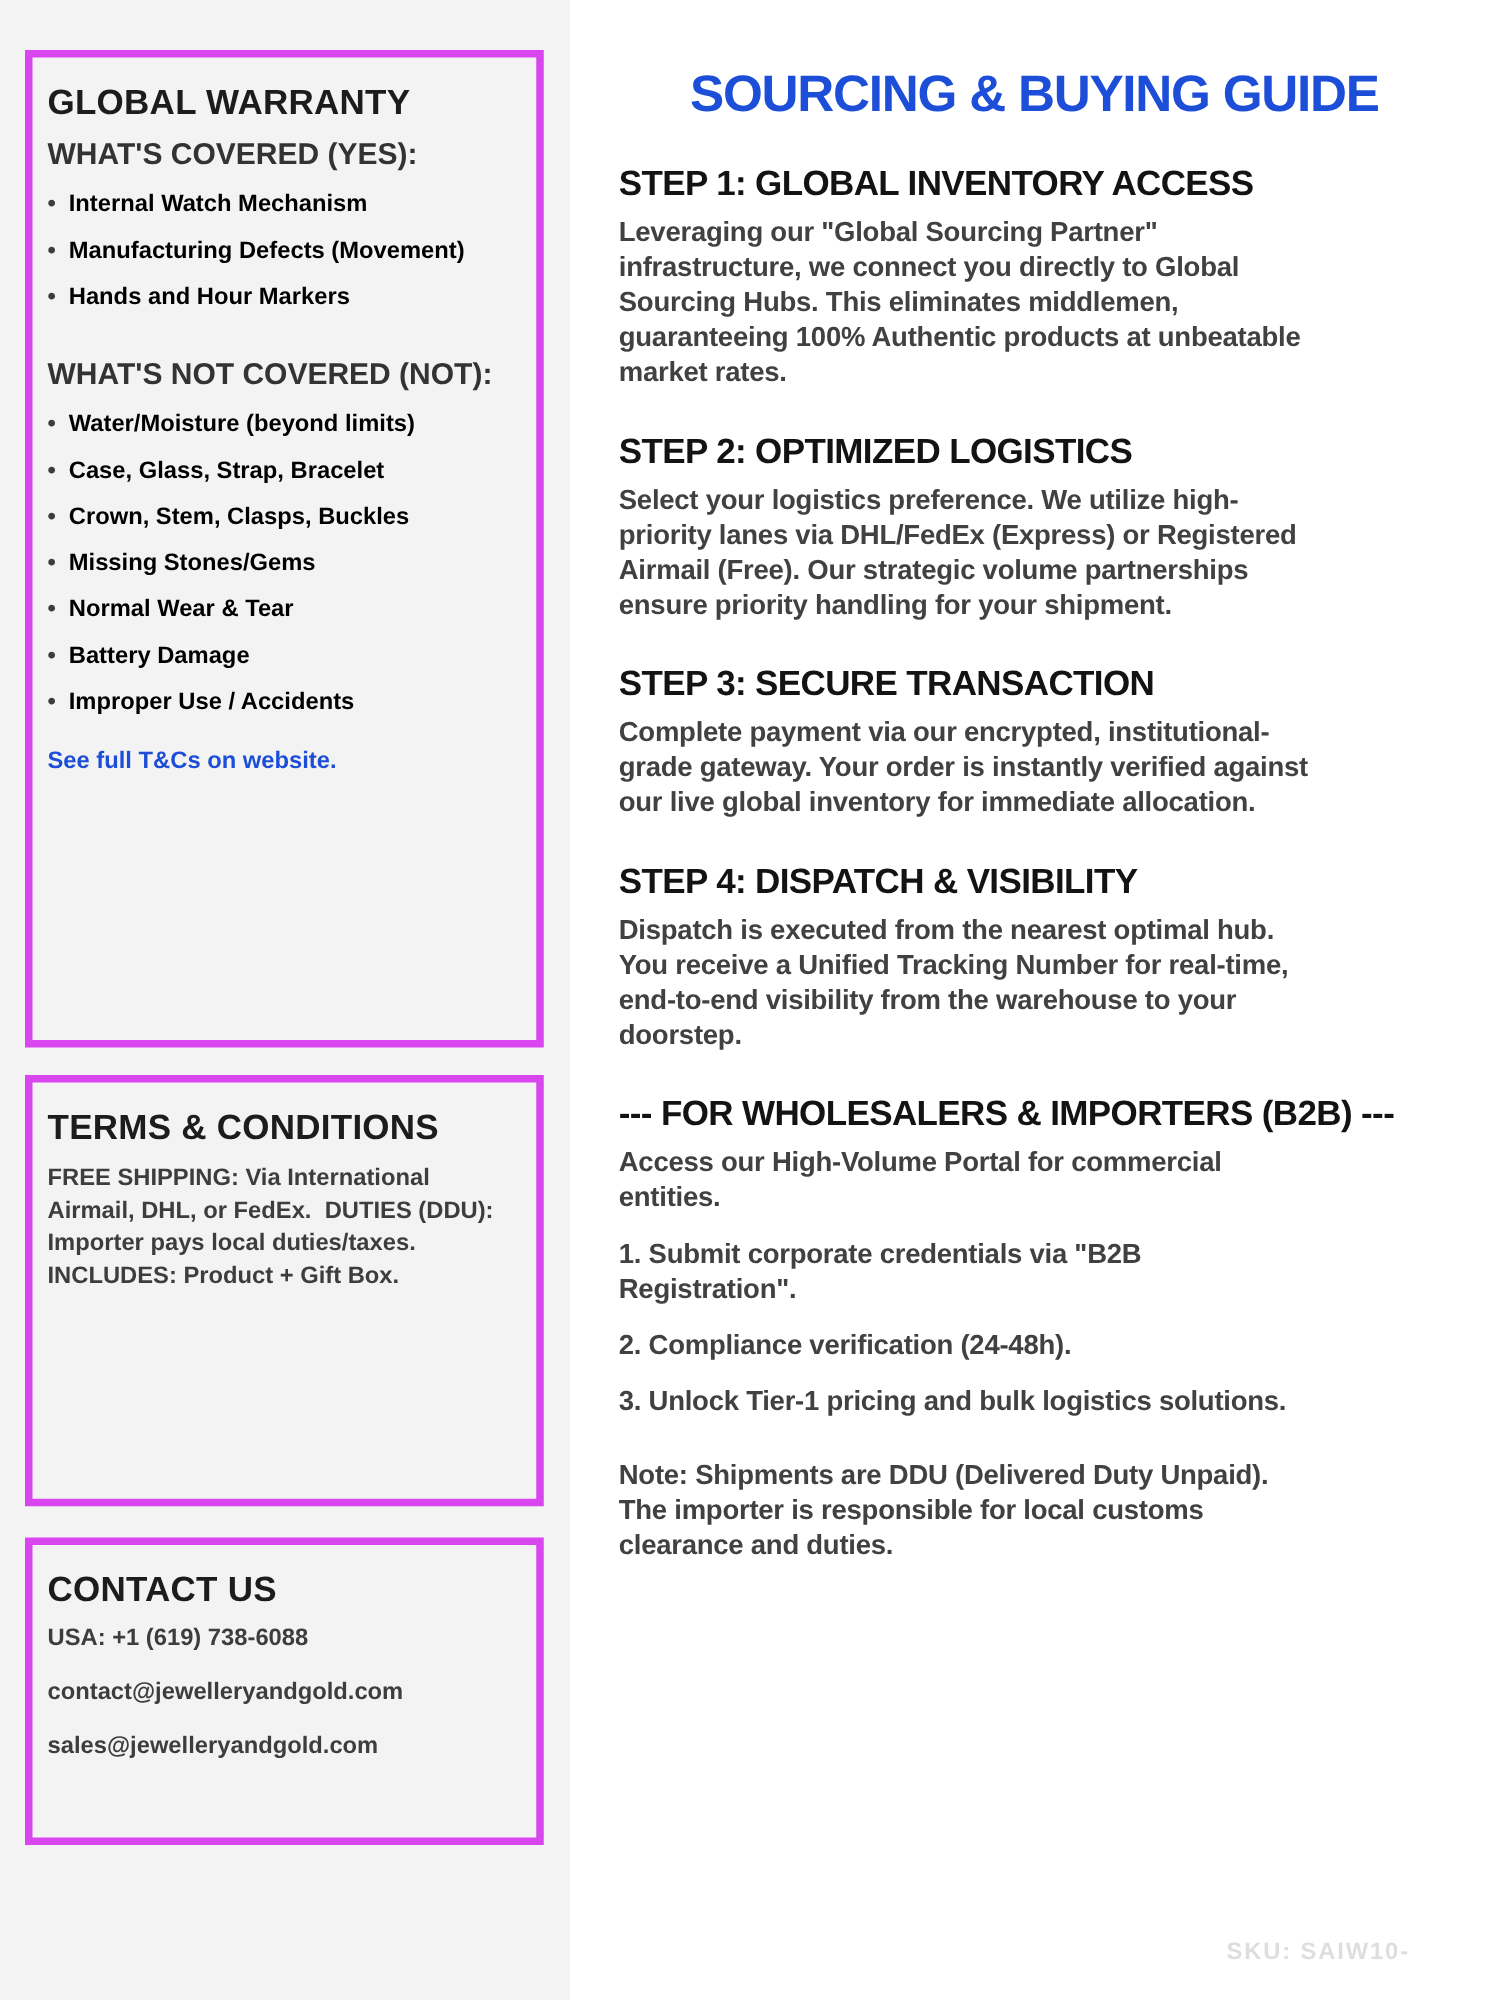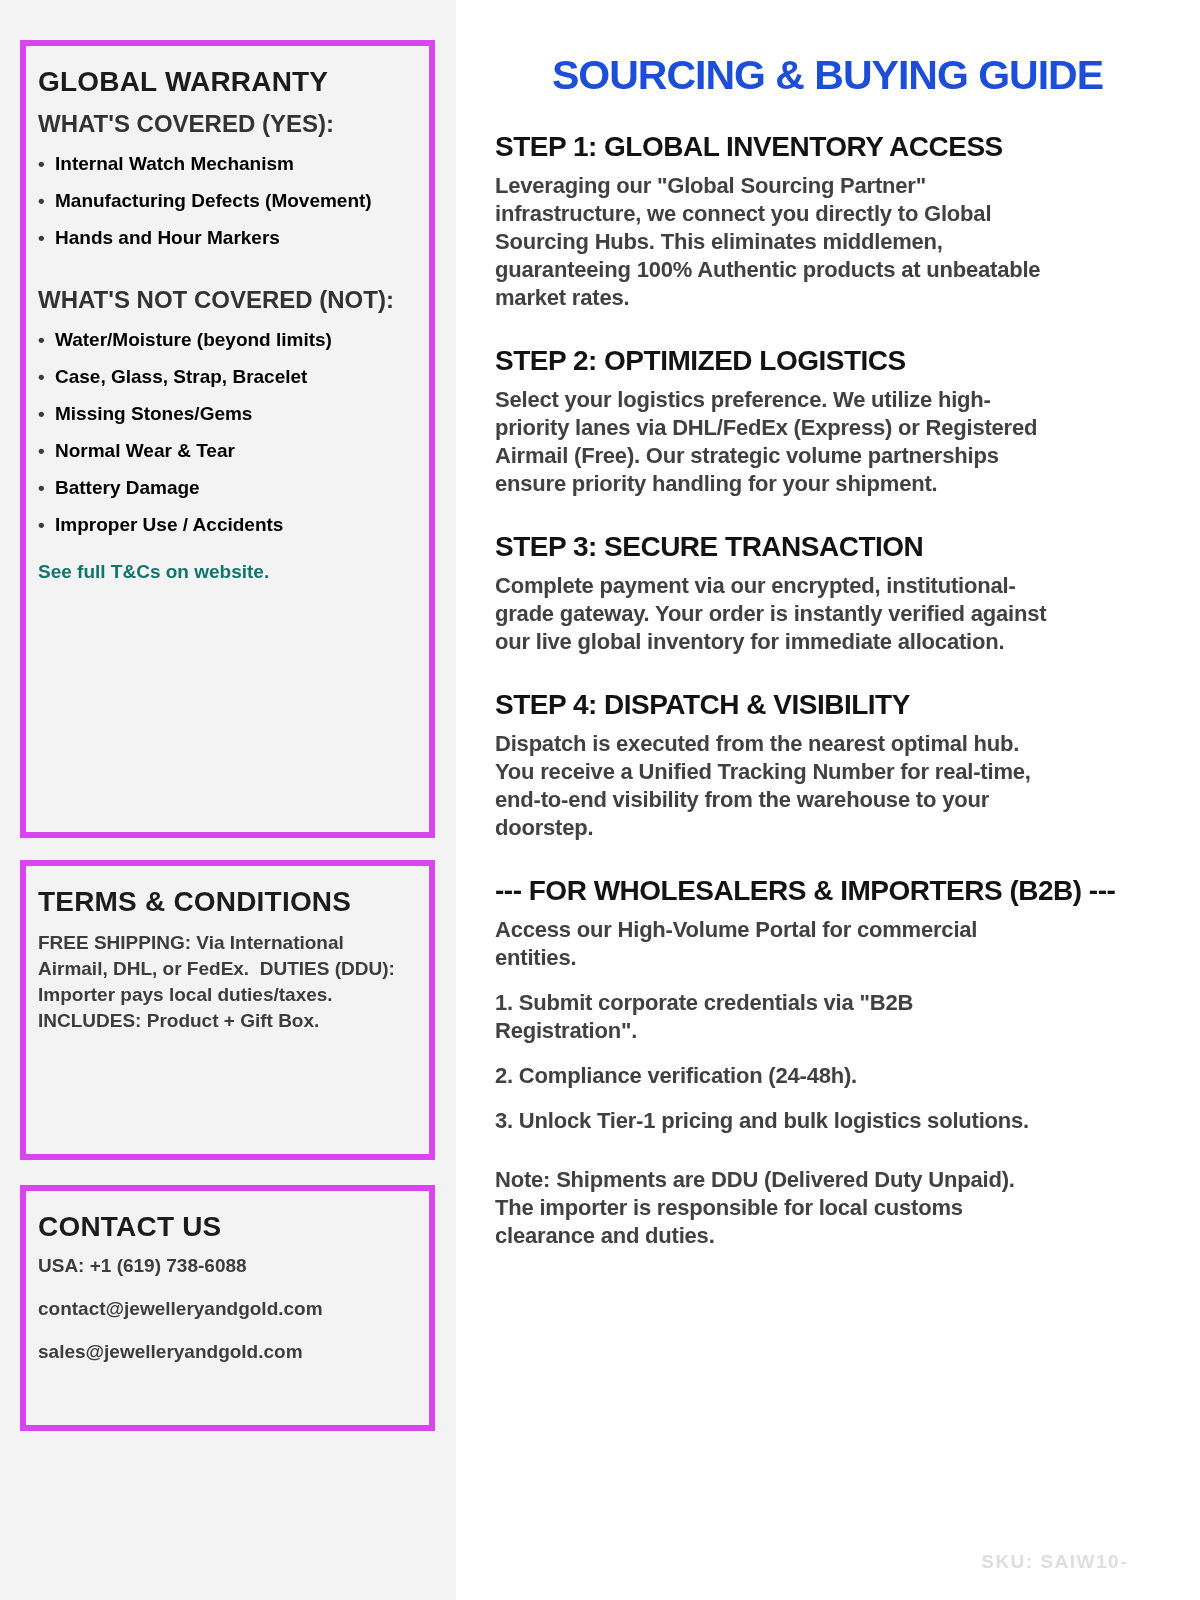--- a/index.html
+++ b/index.html
@@ -22,21 +22,21 @@
     height: 1600px;
     background: #f3f3f3;
     padding: 40px 21px 0 20px;
   }
   .side-box {
     border: 6px solid #d946ef;
     padding: 20px 12px;
     width: 415px;
   }
   .box-warranty { height: 798px; }
-  .box-terms    { height: 300px; margin-top: 22px; }
+  .box-terms    { height: 345px; margin-top: 22px; }
   .box-contact  { height: 246px; margin-top: 25px; }
 
   .side-box h2 {
     font-size: 28px;
     font-weight: bold;
     color: #1c1c1c;
     letter-spacing: 0.2px;
     margin-bottom: 12px;
   }
   .side-subhead {
@@ -58,21 +58,21 @@
   .side-list li::before {
     content: "\2022";
     position: absolute;
     left: 0;
     color: #3d3d3d;
   }
   .side-footnote {
     margin-top: 25px;
     font-size: 19px;
     font-weight: bold;
-    color: #0f766e;
+    color: #1d4ed8;
   }
   .side-body {
     font-size: 19px;
     font-weight: bold;
     color: #3d3d3d;
     line-height: 1.37;
     white-space: pre-wrap;
   }
   .contact-item {
     font-size: 19px;
@@ -139,20 +139,21 @@
       <div class="side-subhead">WHAT'S COVERED (YES):</div>
       <ul class="side-list">
         <li>Internal Watch Mechanism</li>
         <li>Manufacturing Defects (Movement)</li>
         <li>Hands and Hour Markers</li>
       </ul>
       <div class="side-subhead second">WHAT'S NOT COVERED (NOT):</div>
       <ul class="side-list">
         <li>Water/Moisture (beyond limits)</li>
         <li>Case, Glass, Strap, Bracelet</li>
+        <li>Crown, Stem, Clasps, Buckles</li>
         <li>Missing Stones/Gems</li>
         <li>Normal Wear &amp; Tear</li>
         <li>Battery Damage</li>
         <li>Improper Use / Accidents</li>
       </ul>
       <div class="side-footnote">See full T&amp;Cs on website.</div>
     </section>
 
     <section class="side-box box-terms">
       <h2>TERMS &amp; CONDITIONS</h2>

